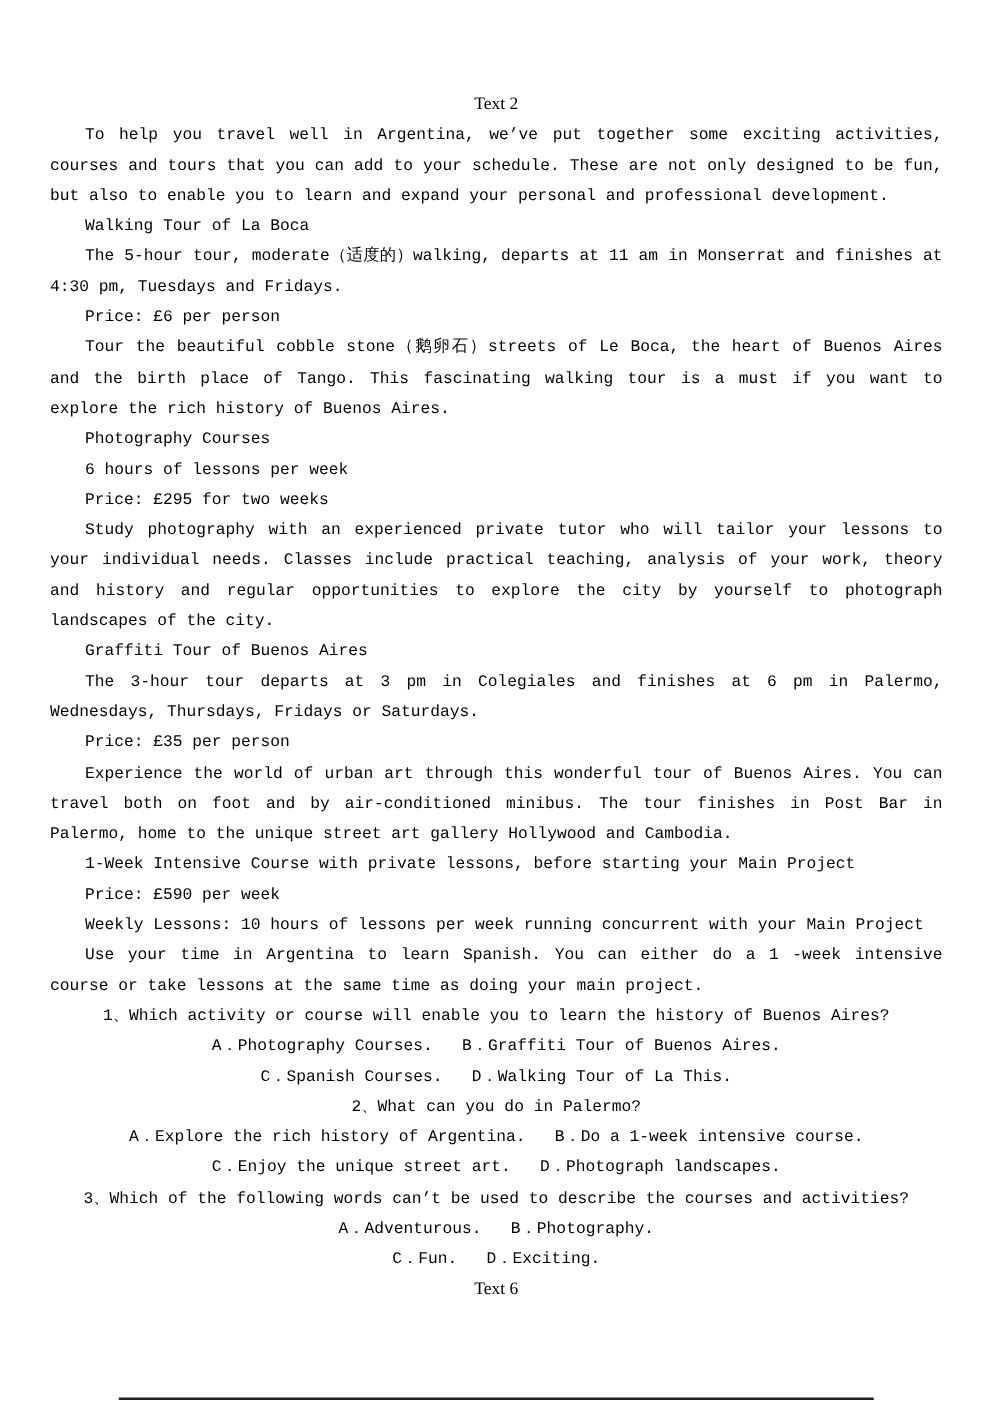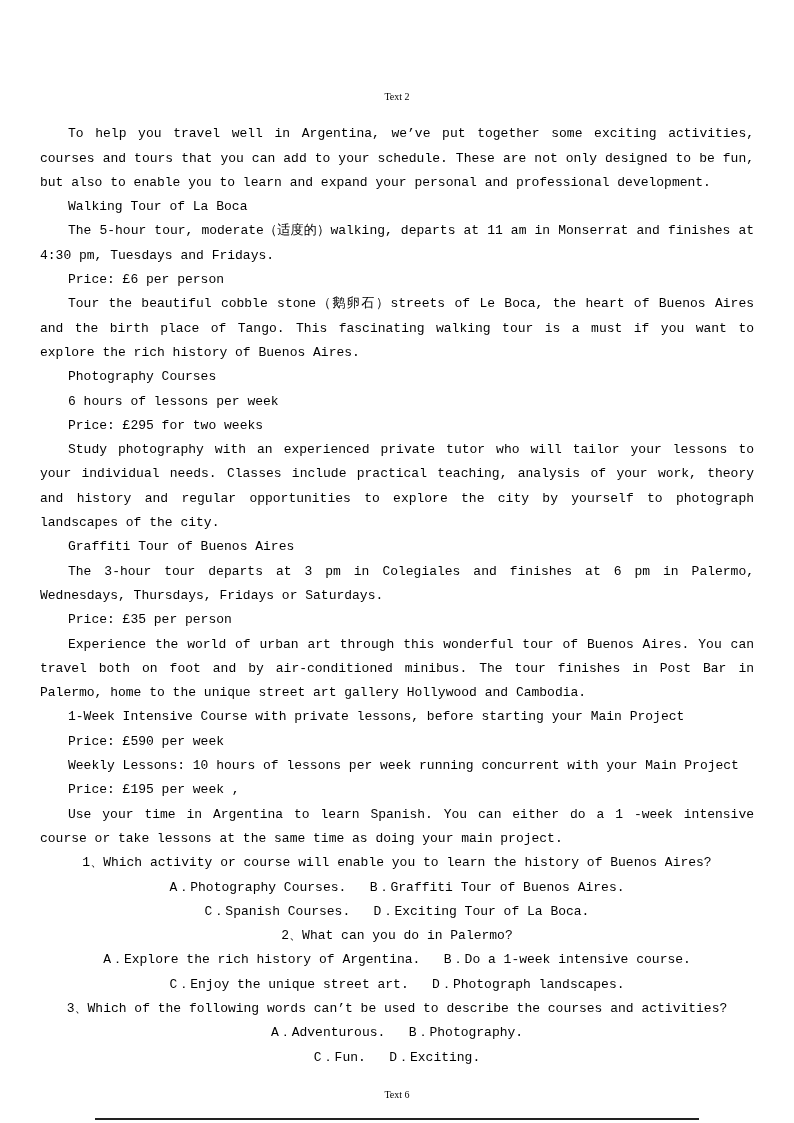--- a/index.html
+++ b/index.html
@@ -14,22 +14,22 @@
     height: 1123px;
     padding: 72px 40px 40px 40px;
     background: #ffffff;
     color: #000000;
     font-family: "Liberation Serif", "DejaVu Serif", serif;
     font-size: 13px;
     line-height: 24.3px;
     overflow: hidden;
   }
   .center-heading {
-    margin: 13px;
-    font-size: 10px;
+    margin: 0;
+    font-size: 14px;
     font-weight: normal;
     text-align: center;
   }
   p.para {
     margin: 0;
     font-family: Liberation Mono, monospace;
   }
   .justify {
     text-align: justify;
   }
@@ -78,30 +78,29 @@
     <p class="para indent">Graffiti Tour of Buenos Aires</p>
     <p class="para indent justify">The 3-hour tour departs at 3 pm in Colegiales and finishes at 6 pm in Palermo, Wednesdays, Thursdays, Fridays or Saturdays.</p>
     <p class="para indent">Price: £35 per person</p>
     <p class="para indent justify">Experience the world of urban art through this wonderful tour of Buenos Aires. You can travel both on foot and by air-conditioned minibus. The tour finishes in Post Bar in Palermo, home to the unique street art gallery Hollywood and Cambodia.</p>
   </section>
 
   <section>
     <p class="para indent">1-Week Intensive Course with private lessons, before starting your Main Project</p>
     <p class="para indent">Price: £590 per week</p>
     <p class="para indent">Weekly Lessons: 10 hours of lessons per week running concurrent with your Main Project</p>
-    <p class="para indent">Price: £195 per week ,</p>
     <p class="para indent justify">Use your time in Argentina to learn Spanish. You can either do a 1 -week intensive course or take lessons at the same time as doing your main project.</p>
   </section>
 
   <section>
 
     <div class="question">
       <p class="para flush">1、Which activity or course will enable you to learn the history of Buenos Aires?</p>
       <p class="para flush opts">A．Photography Courses.   B．Graffiti Tour of Buenos Aires.</p>
-      <p class="para flush opts">C．Spanish Courses.   D．Exciting Tour of La Boca.</p>
+      <p class="para flush opts">C．Spanish Courses.   D．Walking Tour of La This.</p>
     </div>
 
     <div class="question">
       <p class="para flush">2、What can you do in Palermo?</p>
       <p class="para flush opts">A．Explore the rich history of Argentina.   B．Do a 1-week intensive course.</p>
       <p class="para flush opts">C．Enjoy the unique street art.   D．Photograph landscapes.</p>
     </div>
 
     <div class="question">
       <p class="para flush">3、Which of the following words can’t be used to describe the courses and activities?</p>

